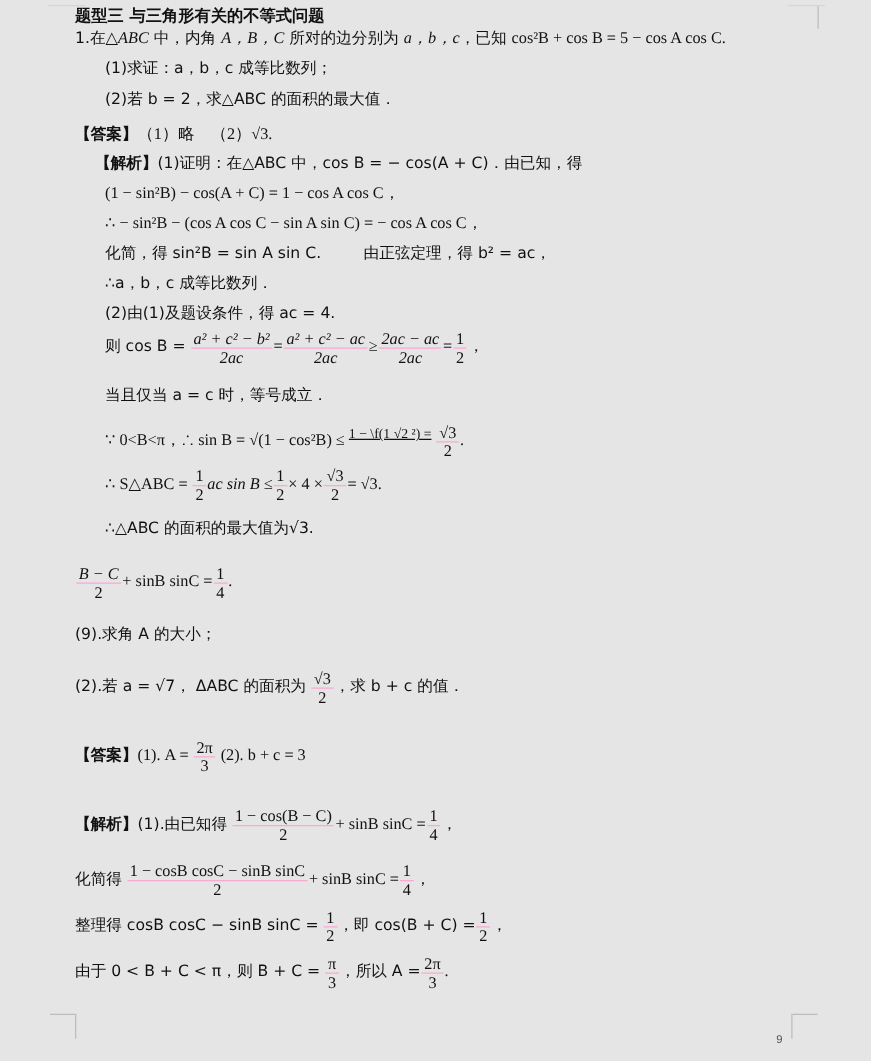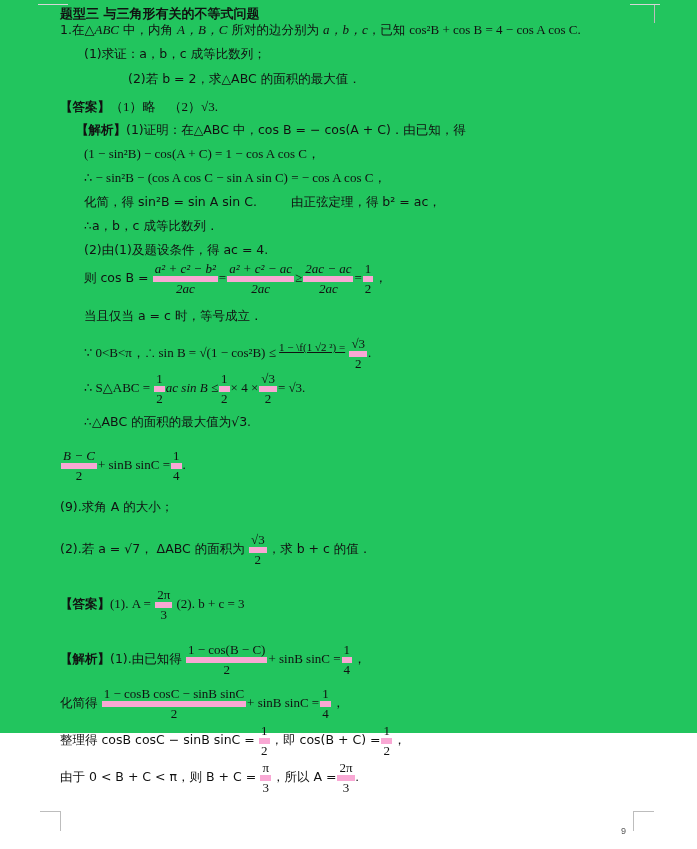--- a/index.html
+++ b/index.html
@@ -1,49 +1,49 @@
 <!DOCTYPE html>
 <html><head>
 <meta charset="utf-8">
 <style>
   html, body { margin:0; padding:0; background:#ffffff; }
   body { width:697px; height:849px; position:relative; overflow:hidden;
          font-family:"Liberation Serif","DejaVu Serif",serif; color:#111; }
-  .page { position:absolute; left:0; top:0; width:697px; height:733px; background:#22c55e; }
+  .page { position:absolute; left:0; top:0; width:697px; height:849px; background:#e5e5e5; }
   .crop { position:absolute; background:#bdbdbd; }
   .topline { position:absolute; top:4px; height:1px; background:#d6d6d6; }
   .ln { position:absolute; white-space:nowrap; font-size:13px; line-height:16px; }
   .cn { font-family:"DejaVu Sans","Liberation Sans",sans-serif; font-size:12.5px; }
   .b { font-weight:bold; }
   .i { font-style:italic; }
   .frac { display:inline-block; vertical-align:middle; text-align:center; margin:0 1px; }
-  .frac .n { display:block; border-bottom:6px solid #f9a8d4; padding:0 2px; line-height:14px; }
+  .frac .n { display:block; border-bottom:1px solid #f9a8d4; padding:0 2px; line-height:14px; }
   .frac .d { display:block; line-height:14px; }
   .pagenum { position:absolute; font-family:"Liberation Sans",sans-serif; font-size:9px; color:#555; }
 </style>
 </head>
 <body>
 
 <div class="page">
 
   <div class="topline" style="left:38px;width:30px;"></div>
   <div class="topline" style="left:630px;width:30px;"></div>
   <div class="crop" style="left:40px;top:811px;width:20px;height:1px;"></div>
   <div class="crop" style="left:60px;top:811px;width:1px;height:20px;"></div>
   <div class="crop" style="left:634px;top:811px;width:20px;height:1px;"></div>
   <div class="crop" style="left:633px;top:811px;width:1px;height:20px;"></div>
   <div class="crop" style="left:654px;top:5px;width:1px;height:18px;"></div>
 
   <div class="ln cn b" style="left:60px;top:6px;font-size:13px;">题型三   与三角形有关的不等式问题</div>
 
   <div class="ln" style="left:60px;top:22px;">
-    <span class="cn">1.在</span><span class="i">△ABC</span><span class="cn"> 中，内角 </span><span class="i">A，B，C</span><span class="cn"> 所对的边分别为 </span><span class="i">a，b，c</span><span class="cn">，已知 </span><span>cos²B + cos B = 4 − cos A cos C.</span>
+    <span class="cn">1.在</span><span class="i">△ABC</span><span class="cn"> 中，内角 </span><span class="i">A，B，C</span><span class="cn"> 所对的边分别为 </span><span class="i">a，b，c</span><span class="cn">，已知 </span><span>cos²B + cos B = 5 − cos A cos C.</span>
   </div>
   <div class="ln cn" style="left:84px;top:46px;">(1)求证：a，b，c 成等比数列；</div>
-  <div class="ln cn" style="left:84px;top:71px;margin-left:44px;">(2)若 b = 2，求△ABC 的面积的最大值．</div>
+  <div class="ln cn" style="left:84px;top:71px;">(2)若 b = 2，求△ABC 的面积的最大值．</div>
 
   <div class="ln" style="left:60px;top:99px;">
     <span class="cn b">【答案】</span><span>（1）略　（2）√3.</span>
   </div>
 
   <div class="ln" style="left:76px;top:122px;">
     <span class="cn b">【解析】</span><span class="cn">(1)证明：在△ABC 中，cos B = − cos(A + C)．由已知，得</span>
   </div>
   <div class="ln" style="left:84px;top:146px;">(1 − sin²B) − cos(A + C) = 1 − cos A cos C，</div>
   <div class="ln" style="left:84px;top:170px;">∴ − sin²B − (cos A cos C − sin A sin C) = − cos A cos C，</div>

